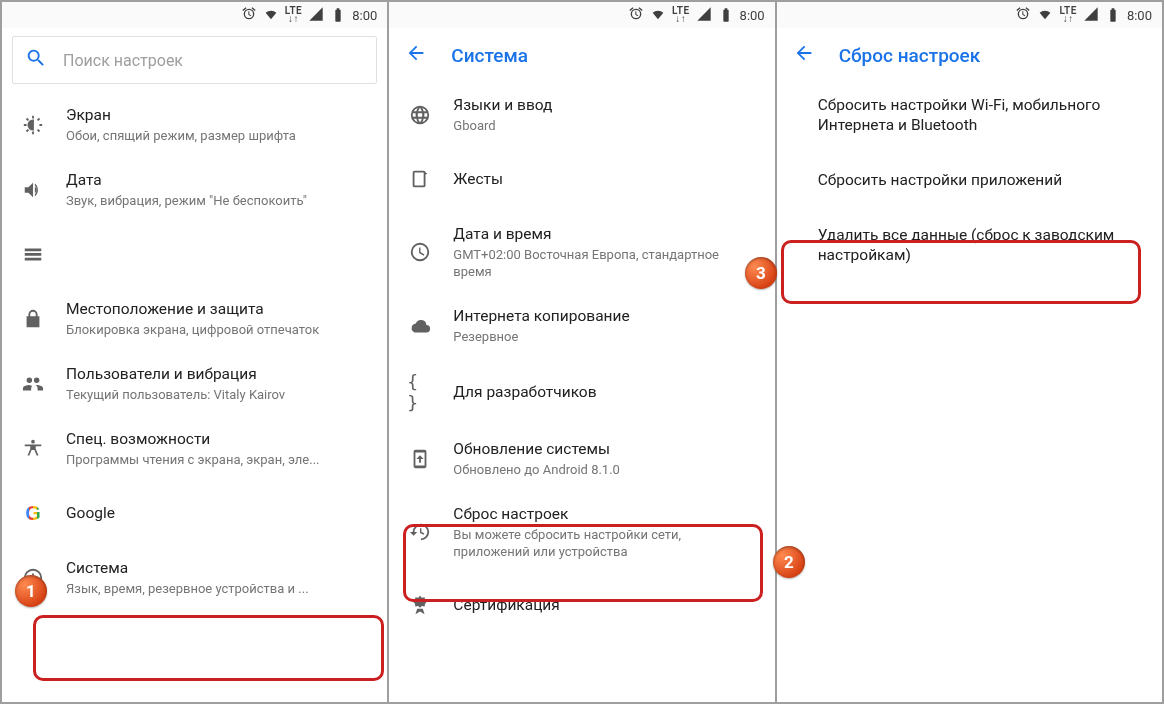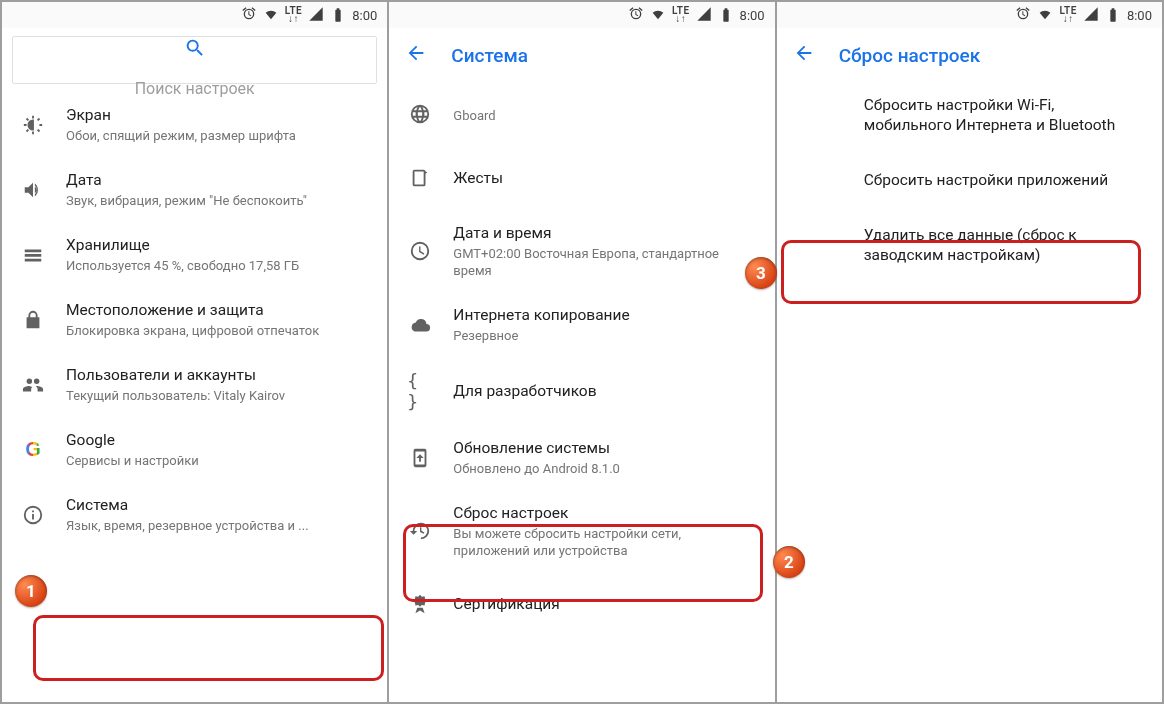--- a/index.html
+++ b/index.html
@@ -8,39 +8,39 @@
   .panels { display:flex; width:100%; height:100%; }
   .panel { position:relative; flex:1 1 33.33%; border:1px solid #9e9e9e; background:#fff; overflow:hidden; }
 
   
   .status { height:26px; background:#fafafa; display:flex; justify-content:flex-end; align-items:center; gap:6px; padding:0 10px; color:#3f3f3f; font-size:13px; }
   .status svg { width:16px; height:16px; fill:#3f3f3f; }
   .status .lte { font-size:10px; font-weight:600; line-height:8px; letter-spacing:.5px; text-align:center; }
   .status .batt { display:flex; align-items:center; }
 
   
-  .search { margin:8px 10px; height:48px; border:1px solid #e0e0e0; border-radius:2px; display:flex; align-items:center; padding:0 12px; gap:16px;flex-direction:column; }
+  .search { margin:8px 10px; height:48px; border:1px solid #e0e0e0; border-radius:2px; display:flex; align-items:center; padding:0 12px; gap:16px; }
   .search svg { width:22px; height:22px; fill:#1a73e8; }
   .search .ph { color:#9e9e9e; font-size:16px; }
 
   
   .hdr { height:54px; display:flex; align-items:center; gap:24px; padding:0 16px; color:#1a73e8; }
   .hdr svg { width:22px; height:22px; fill:#1a73e8; }
   .hdr .title { font-size:19px; font-weight:500; }
 
   
   .list { }
   .row { display:flex; align-items:center; gap:20px; padding:13px 16px 13px 18px; min-height:64px; }
   .row .ic { width:26px; display:flex; justify-content:center; align-items:center; flex:0 0 26px; color:#616161; }
   .row .ic svg { width:22px; height:22px; fill:#616161; }
   .row .txt { flex:1 1 auto; min-width:0; }
   .row .title { font-size:15.5px; color:#212121; line-height:20px; }
   .row .sub   { font-size:13px; color:#757575; line-height:17px; margin-top:2px; overflow:hidden; text-overflow:ellipsis; white-space:nowrap; }
   .row .sub.wrap { white-space:normal; }
-  .row.noicon { padding-left:87px; }
+  .row.noicon { padding-left:41px; }
 
   
   .hl { position:absolute; border:3px solid #cc1f1f; border-radius:10px; pointer-events:none; }
 
   
   .badge { position:absolute; width:32px; height:32px; border-radius:50%; background:radial-gradient(circle at 30% 30%, #ff8a50, #d84315 70%); color:#fff; font-weight:700; font-size:17px; display:flex; align-items:center; justify-content:center; box-shadow:0 1px 3px rgba(0,0,0,.4) inset, 0 1px 2px rgba(0,0,0,.3); pointer-events:none; }
 
   .G { font-weight:600; font-size:20px; font-family:Arial, sans-serif; background:linear-gradient(90deg,#4285F4 0 25%,#EA4335 25% 50%,#FBBC05 50% 75%,#34A853 75% 100%); -webkit-background-clip:text; background-clip:text; color:transparent; }
 </style>
 </head>
@@ -98,54 +98,60 @@
               <div class="title">Дата</div>
               <div class="sub">Звук, вибрация, режим "Не беспокоить"</div>
             </div>
         </div>
         <div class="row">
           <span class="ic">
               <svg viewBox="0 0 24 24">
                 <path d="M3 6h18v3H3zM3 11h18v3H3zM3 16h18v3H3z"></path>
               </svg>
             </span>
-          <div class="txt">
-              <div class="title">Хранилище</div>
-              <div class="sub">Используется 45 %, свободно 17,58 ГБ</div>
-            </div>
         </div>
         <div class="row">
           <span class="ic">
               <svg viewBox="0 0 24 24">
                 <path d="M17 9V7a5 5 0 00-10 0v2H5v12h14V9zm-8-2a3 3 0 016 0v2H9z"></path>
               </svg>
             </span>
           <div class="txt">
               <div class="title">Местоположение и защита</div>
               <div class="sub">Блокировка экрана, цифровой отпечаток</div>
             </div>
         </div>
         <div class="row">
           <span class="ic">
               <svg viewBox="0 0 24 24">
                 <path d="M16 11a3 3 0 10-3-3 3 3 0 003 3zM8 11a3 3 0 10-3-3 3 3 0 003 3zm0 2c-2.3 0-7 1.2-7 3.5V19h9v-2.5c0-.9.4-1.7 1.1-2.3A11 11 0 008 13zm8 0c-.3 0-.6 0-1 .1 1.2.9 2 2 2 3.4V19h6v-2.5c0-2.3-4.7-3.5-7-3.5z"></path>
               </svg>
             </span>
           <div class="txt">
-              <div class="title">Пользователи и аккаунты</div>
+              <div class="title">Пользователи и вибрация</div>
               <div class="sub">Текущий пользователь: Vitaly Kairov</div>
             </div>
         </div>
         <div class="row">
           <span class="ic">
+              <svg viewBox="0 0 24 24">
+                <path d="M12 2a2 2 0 11-2 2 2 2 0 012-2zm9 5H3v2h6v3l-3 7h2l2.5-6h3L16 19h2l-3-7V9h6z"></path>
+              </svg>
+            </span>
+          <div class="txt">
+              <div class="title">Спец. возможности</div>
+              <div class="sub">Программы чтения с экрана, экран, эле...</div>
+            </div>
+        </div>
+        <div class="row">
+          <span class="ic">
               <span class="G">G</span>
             </span>
           <div class="txt">
               <div class="title">Google</div>
-              <div class="sub">Сервисы и настройки</div>
             </div>
         </div>
         <div class="row">
           <span class="ic">
               <svg viewBox="0 0 24 24">
                 <path d="M12 2a10 10 0 1010 10A10 10 0 0012 2zm0 18a8 8 0 118-8 8 8 0 01-8 8zm-1-11h2V7h-2zm0 8h2v-6h-2z"></path>
               </svg>
             </span>
           <div class="txt">
               <div class="title">Система</div>
@@ -181,20 +187,21 @@
         <span class="title">Система</span>
       </div>
       <div class="list">
         <div class="row">
           <span class="ic">
               <svg viewBox="0 0 24 24">
                 <path d="M12 2a10 10 0 1010 10A10 10 0 0012 2zm6.9 6H16a16 16 0 00-1.4-3.6A8 8 0 0118.9 8zM12 4a14 14 0 011.9 4H10A14 14 0 0112 4zM4.3 14a8 8 0 010-4h3a20 20 0 000 4zm.8 2H8a16 16 0 001.4 3.6A8 8 0 015.1 16zM8 8H5.1a8 8 0 014.3-3.6A16 16 0 008 8zm4 12a14 14 0 01-1.9-4h3.8A14 14 0 0112 20zm2.3-6H9.7a18 18 0 010-4h4.6a18 18 0 010 4zm.3 5.6A16 16 0 0016 16h2.9a8 8 0 01-4.3 3.6zM16.7 14a20 20 0 000-4h3a8 8 0 010 4z"></path>
               </svg>
             </span>
           <div class="txt">
+              <div class="title">Языки и ввод</div>
               <div class="sub">Gboard</div>
             </div>
         </div>
         <div class="row">
           <span class="ic">
               <svg viewBox="0 0 24 24">
                 <path d="M6 3h10a2 2 0 012 2v14a2 2 0 01-2 2H6a2 2 0 01-2-2V5a2 2 0 012-2zm0 2v14h10V5zm11-1l3 2-3 2z"></path>
               </svg>
             </span>
           <div class="txt">

